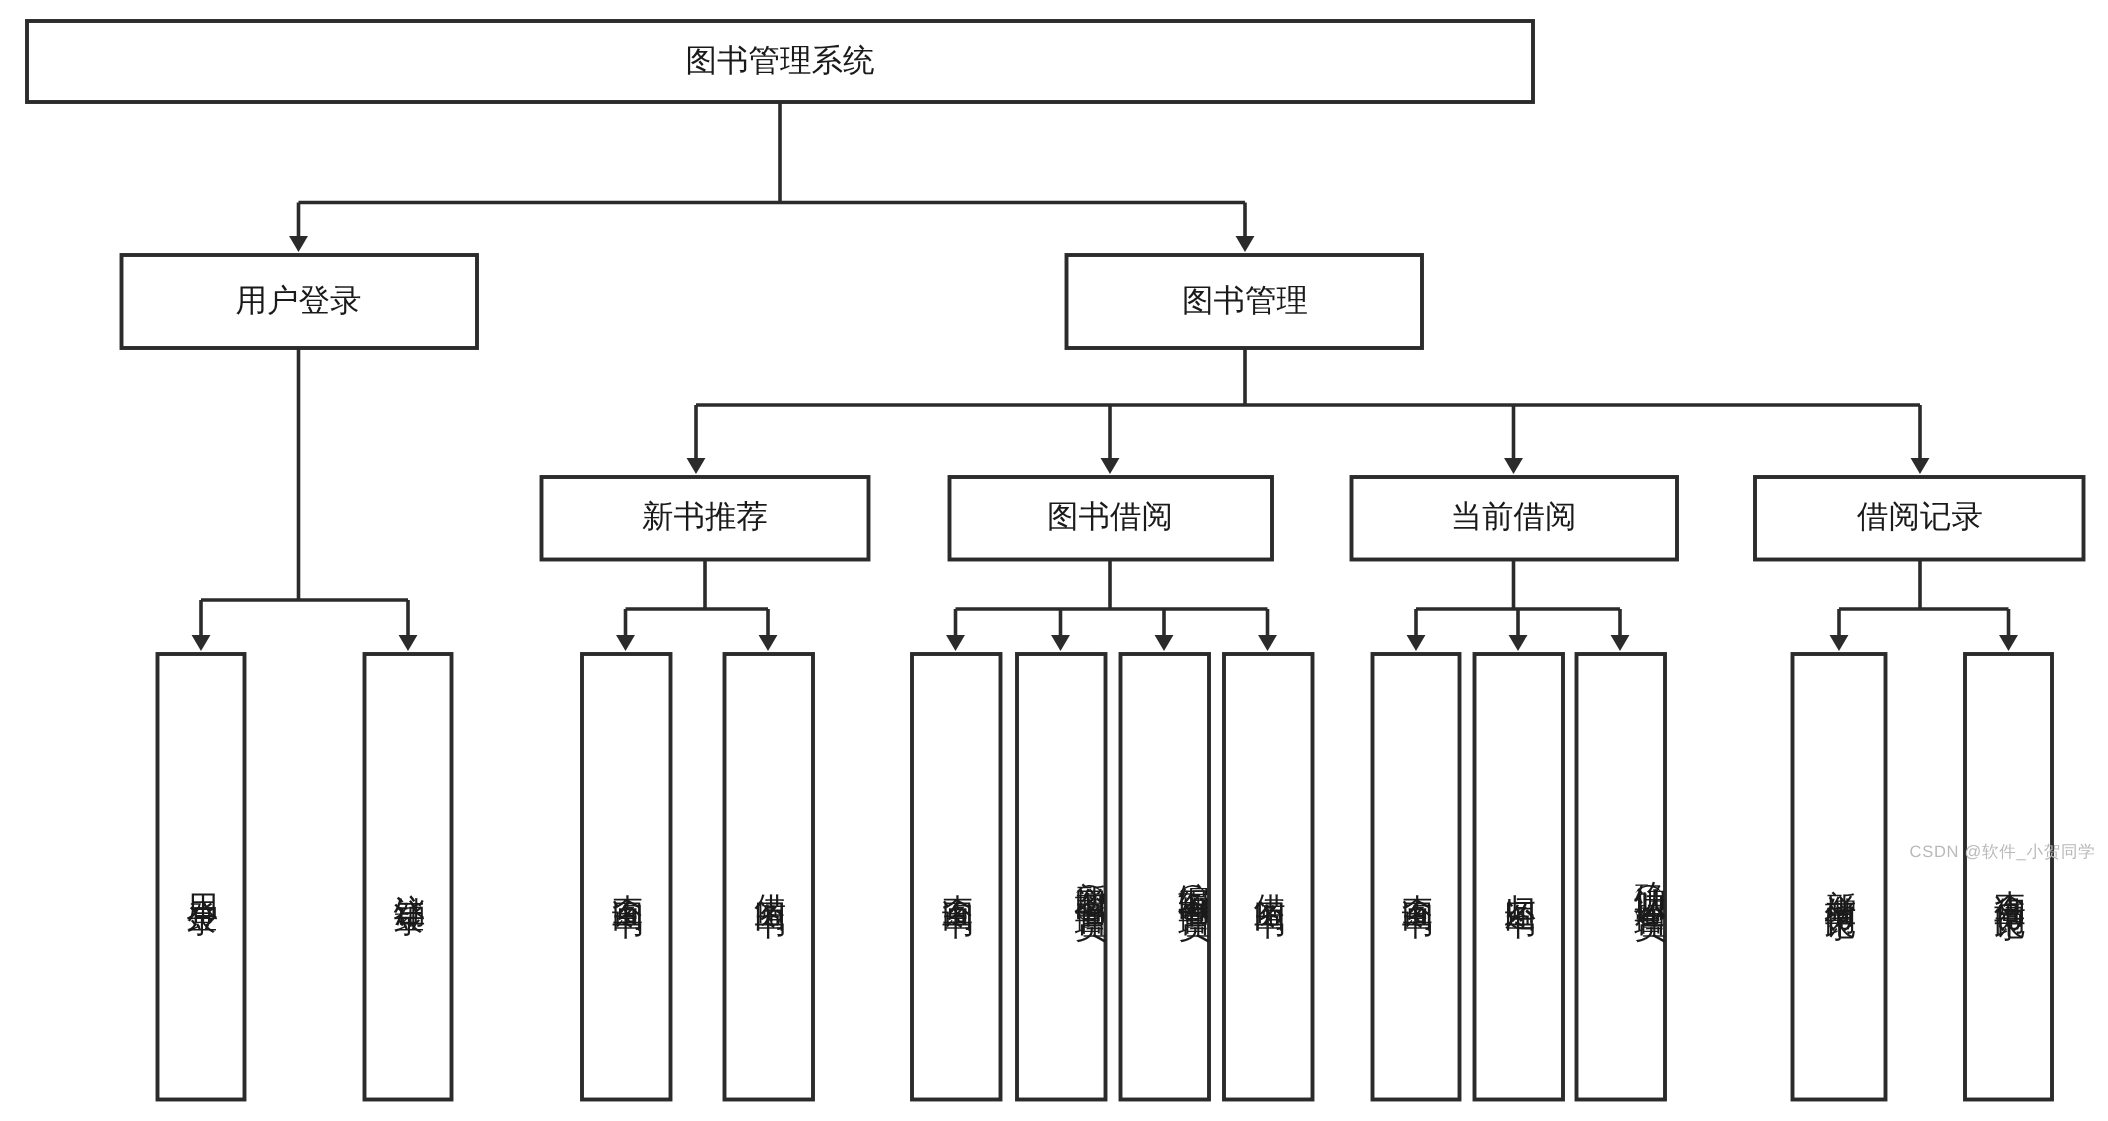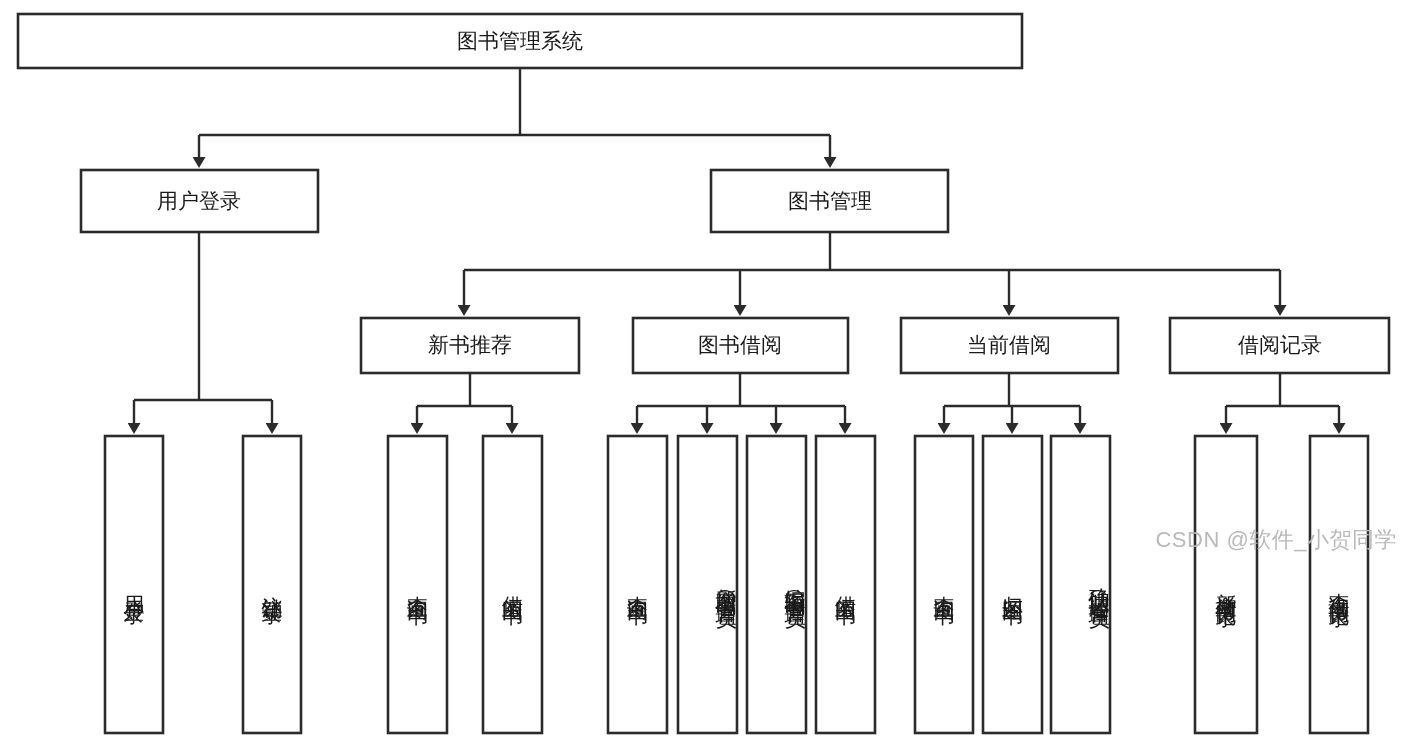--- a/index.html
+++ b/index.html
@@ -63,23 +63,23 @@
     display: flex;
     align-items: center;
     justify-content: center;
     text-align: center;
     white-space: nowrap;
     user-select: none;
   }
   #watermark {
     position: absolute;
     right: 8px;
-    bottom: 20px;
-    font-family: "Liberation Sans", "DejaVu Sans", sans-serif;
-    font-size: 22px;
+    bottom: 0;
+    font-family: "Liberation Sans", "DejaVu Sans", sans-serif;
+    font-size: 11px;
     color: #b9b9b9;
     letter-spacing: 0.5px;
     white-space: nowrap;
     pointer-events: none;
   }
 </style>
 </head>
 <body>
 
 <div id="diagram-root">

